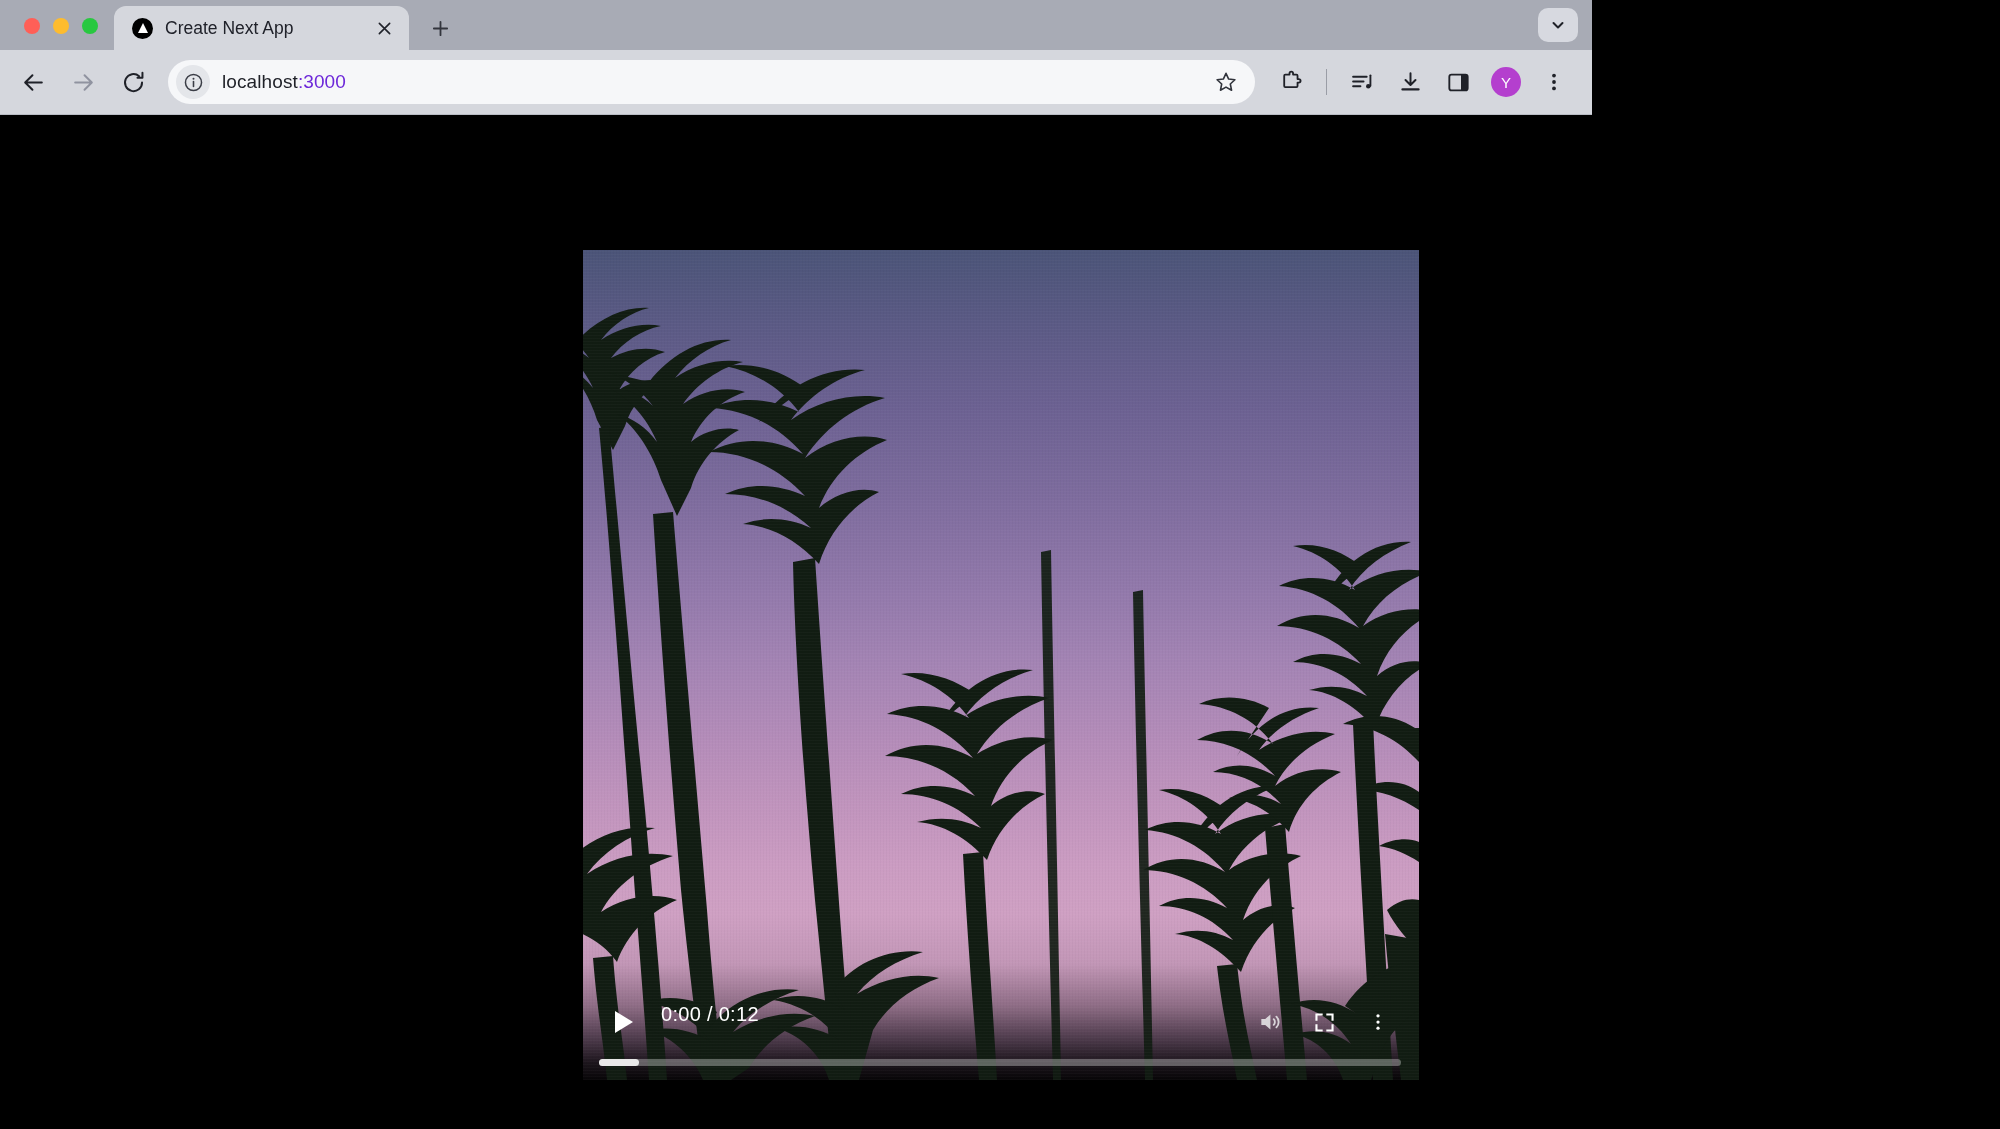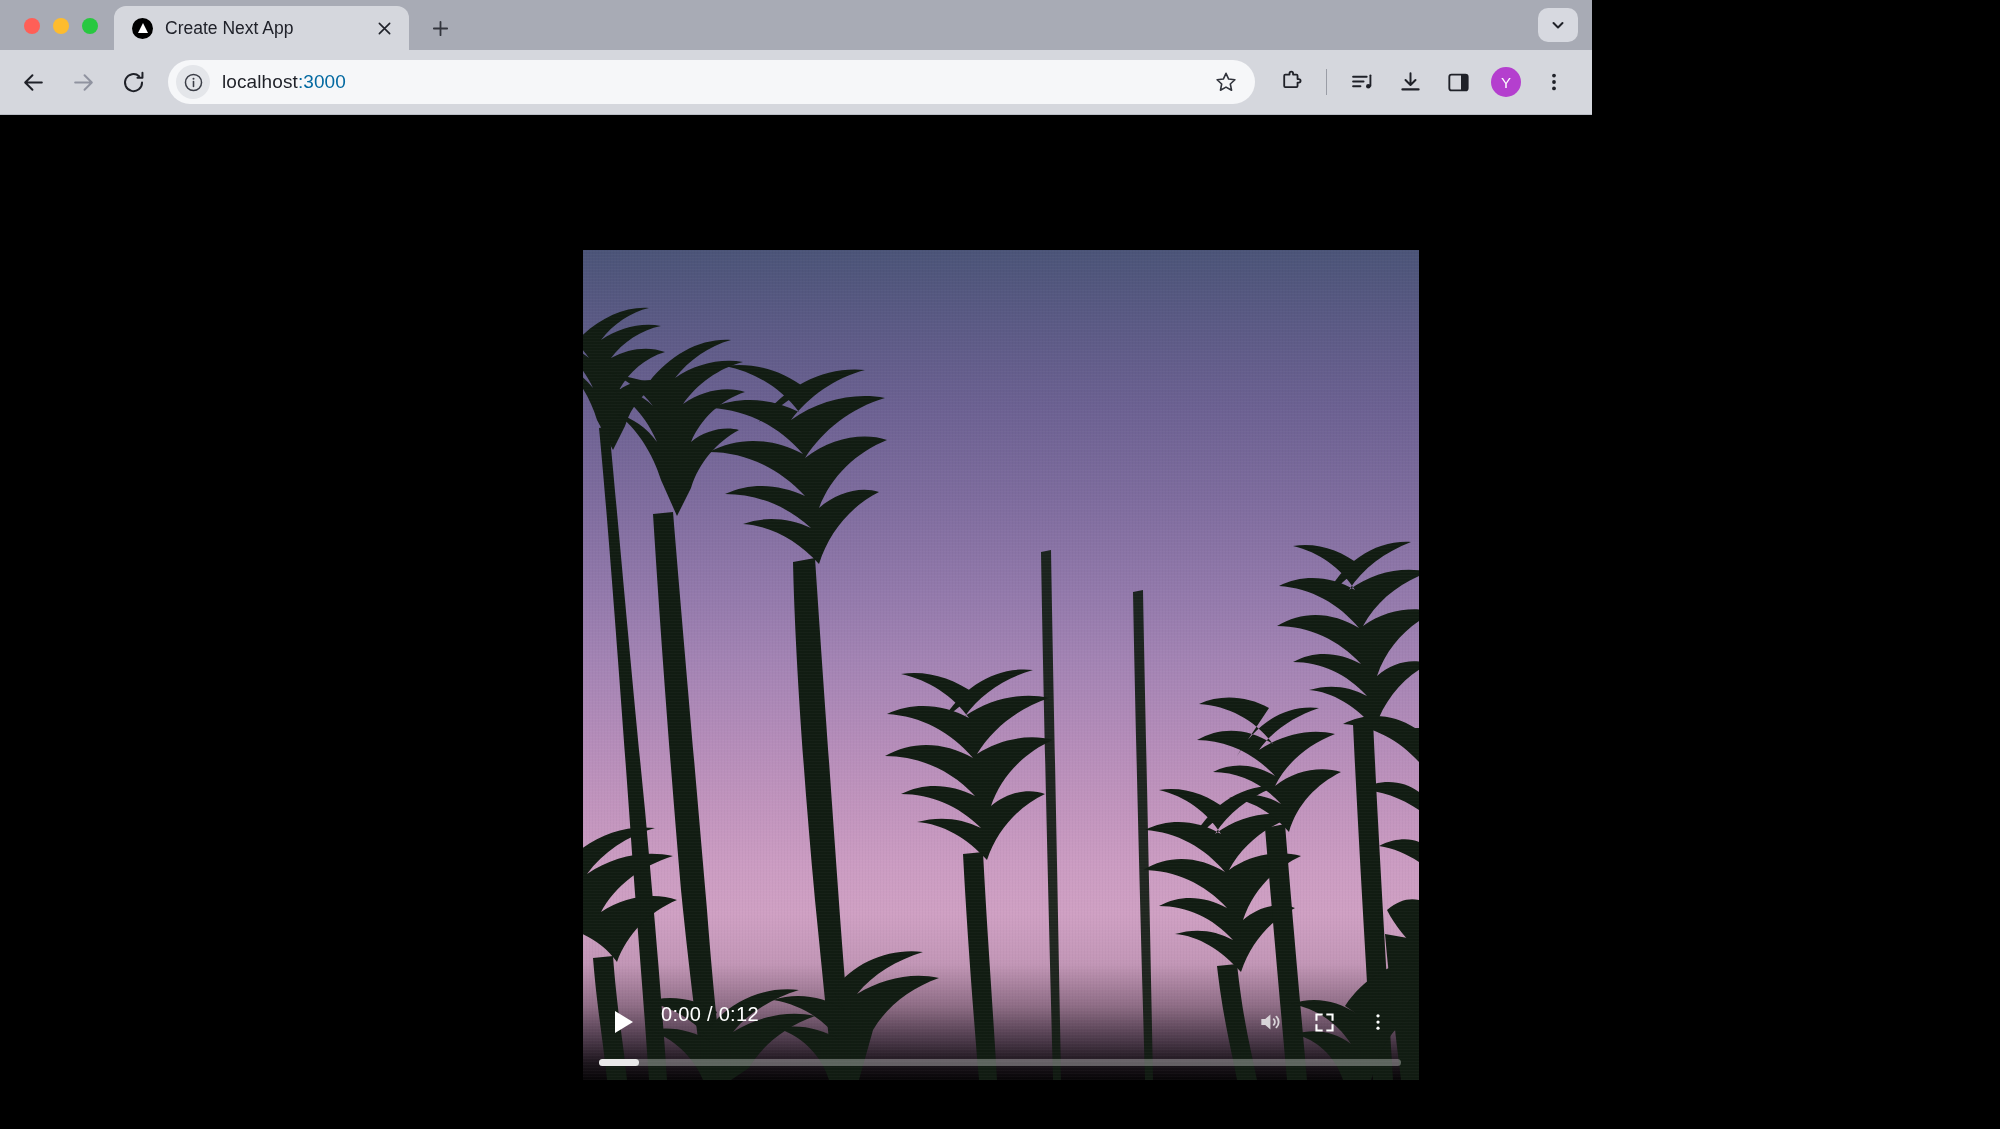--- a/index.html
+++ b/index.html
@@ -89,21 +89,21 @@
     padding:0 6px 0 8px;
     position:relative;
   }
   .site-info {
     width:34px; height:34px; border-radius:50%;
     background:#e4e6ea;
     display:flex; align-items:center; justify-content:center;
     flex:0 0 auto; margin-right:12px;
   }
   .url { font-size:19px; color:#1f2128; letter-spacing:.1px; flex:1 1 auto; }
-  .url .dim { color:#0369a1; }
+  .url .dim { color:#6d28d9; }
   .star {
     width:38px; height:38px; border-radius:50%;
     display:flex; align-items:center; justify-content:center;
     flex:0 0 auto; margin-right:4px;
   }
   .tbicon {
     width:44px; height:44px; border-radius:50%;
     display:flex; align-items:center; justify-content:center;
     flex:0 0 auto;
   }

